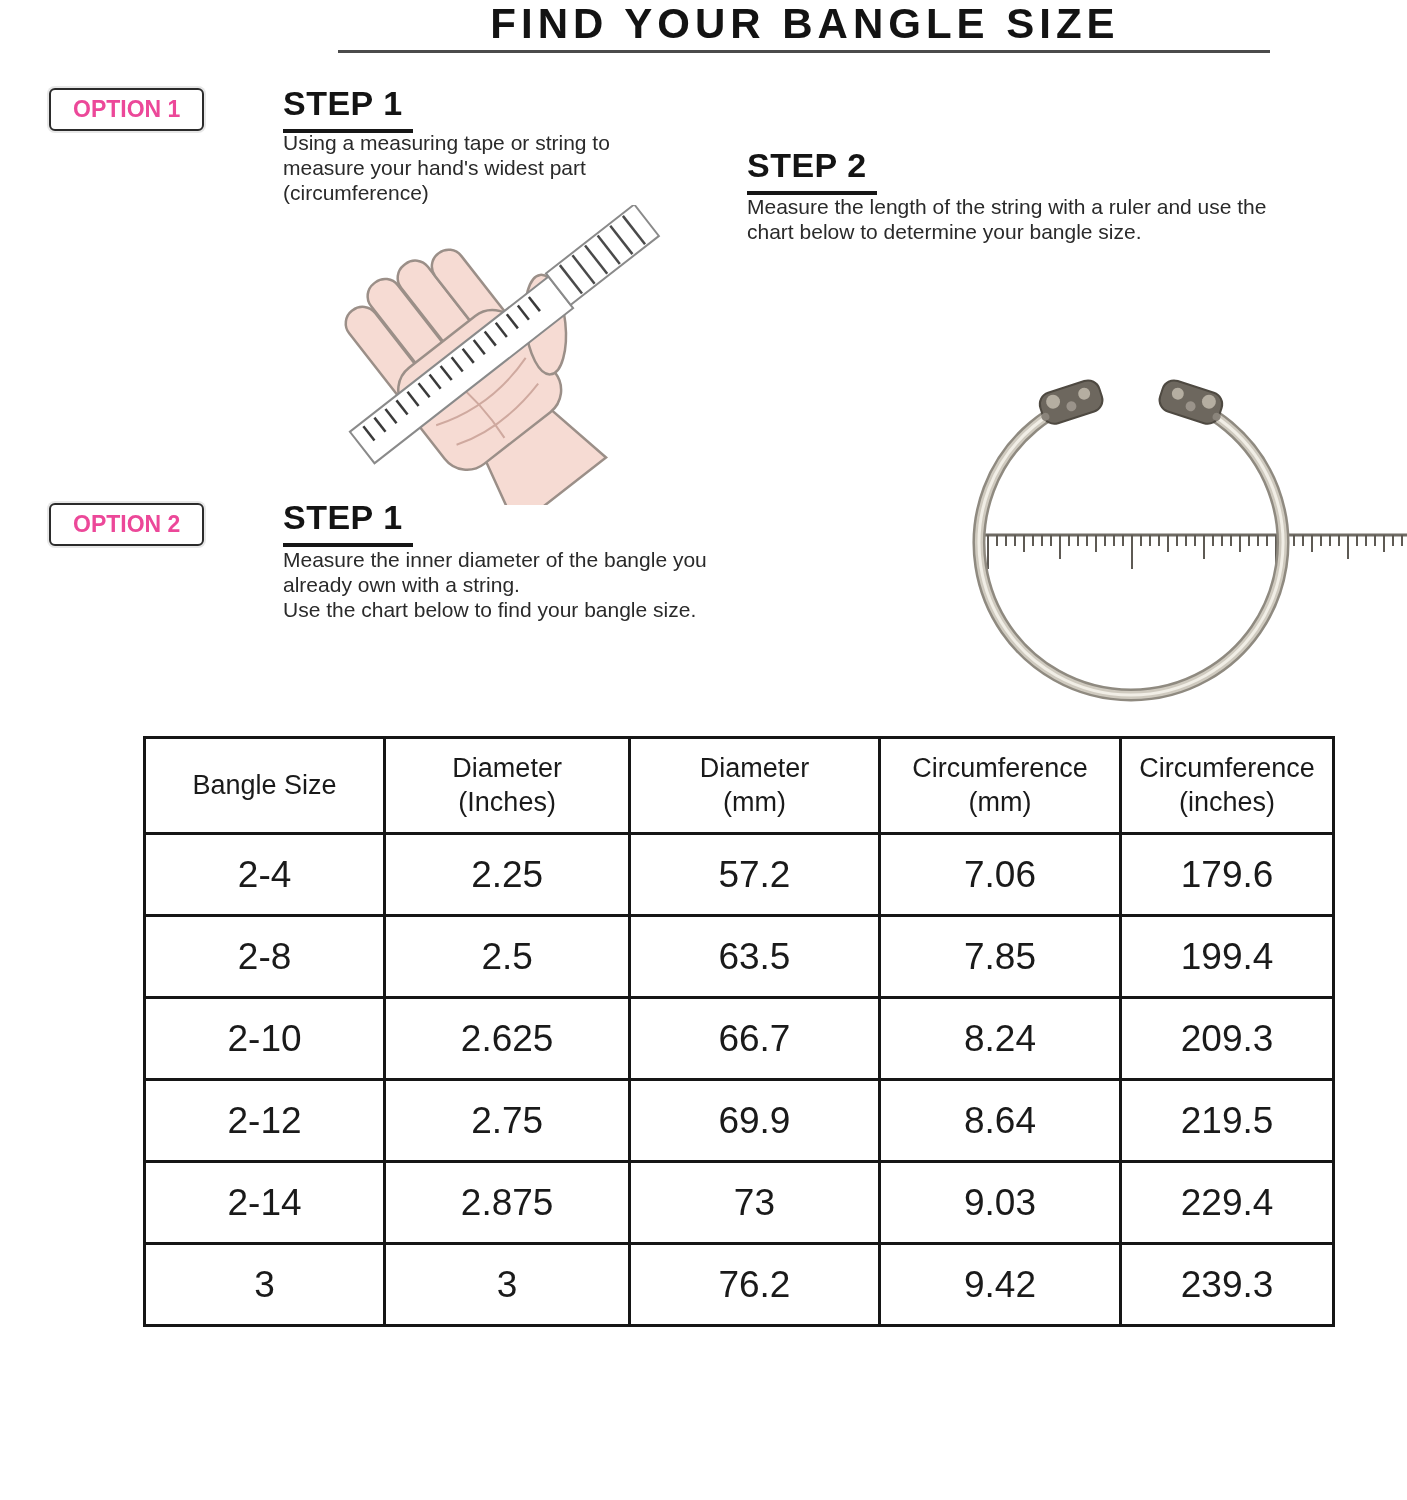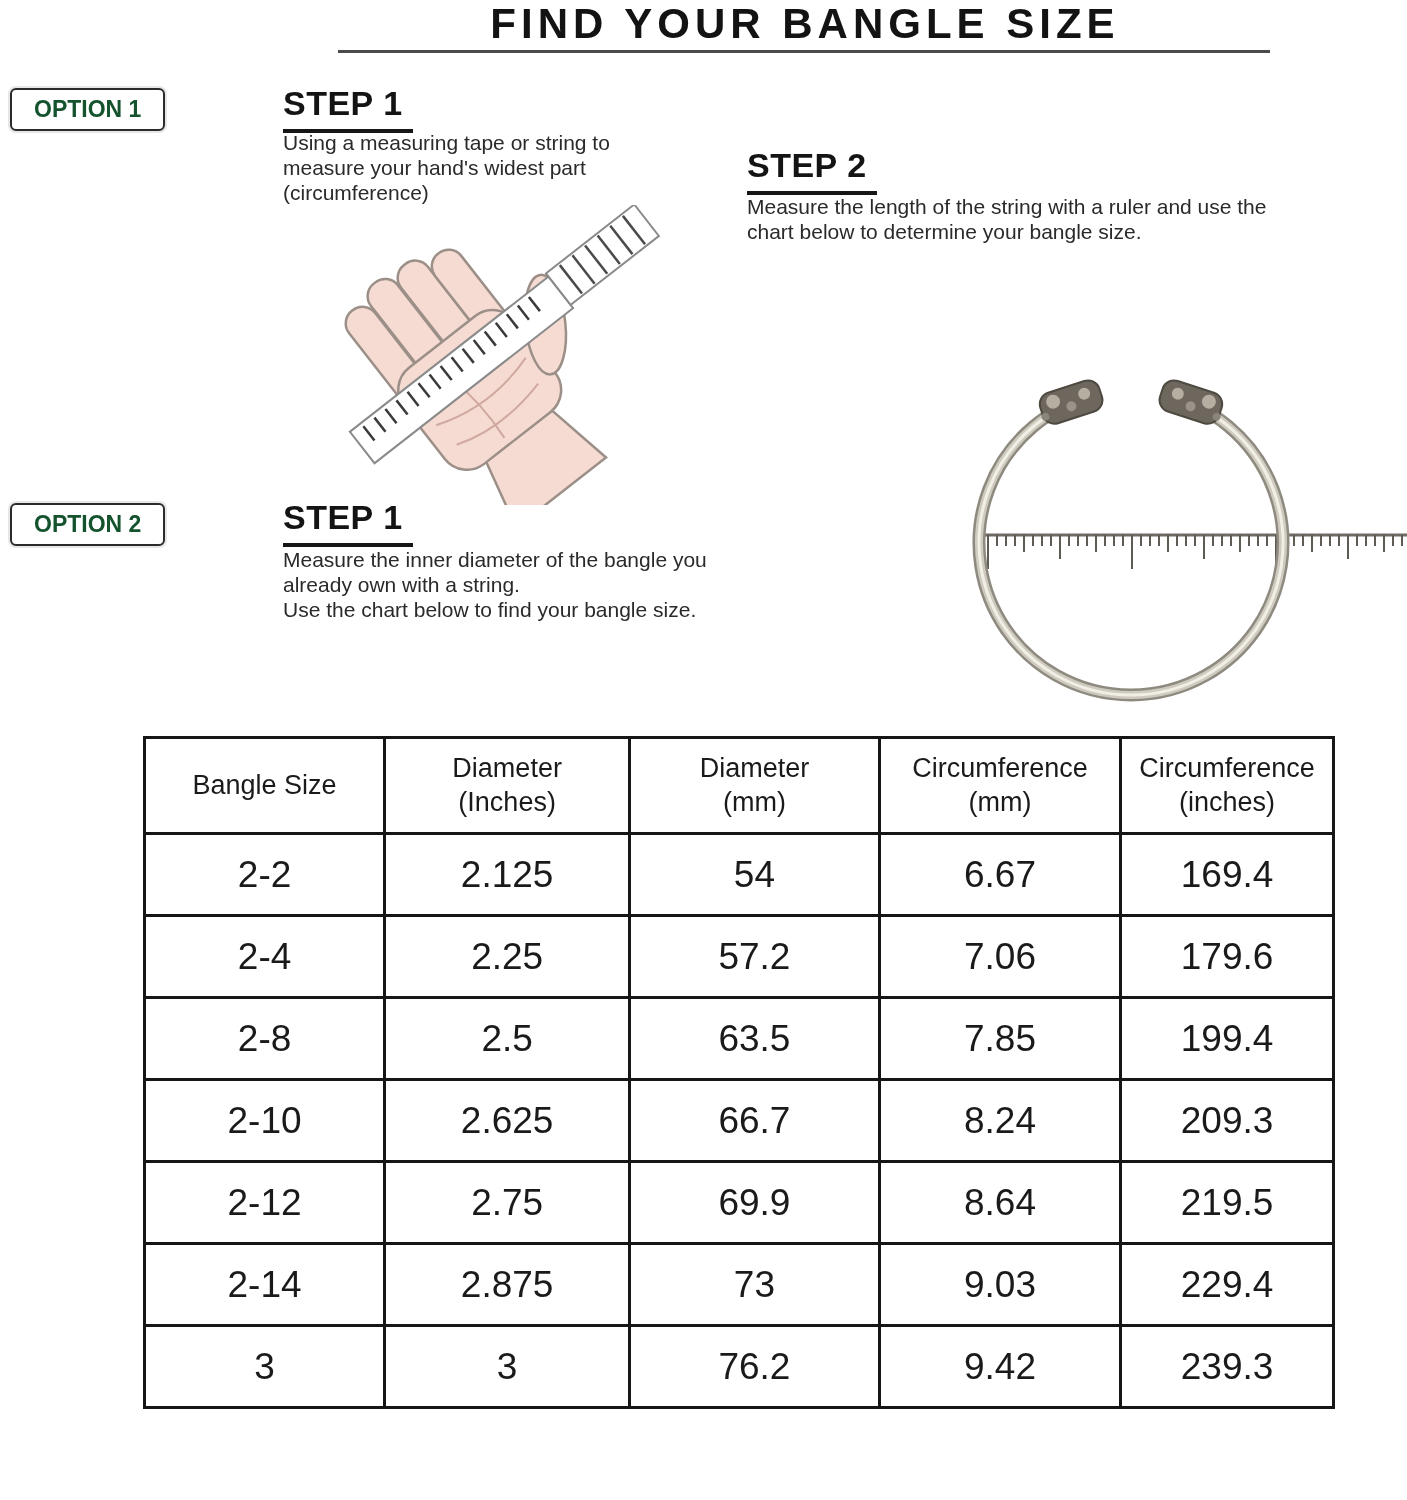--- a/index.html
+++ b/index.html
@@ -8,22 +8,23 @@
     font-family:"Liberation Sans", sans-serif;color:#1c1c1c;overflow:hidden;
   }
   .abs{position:absolute;}
   .page-title{
     left:330px;top:0px;width:950px;text-align:center;
     font-size:42px;font-weight:bold;letter-spacing:5px;color:#131313;margin:0;
   }
   .title-rule{left:338px;top:50px;width:932px;height:3px;background:#4b4b4b;}
   .badge{
     border:2px solid #2b2b2b;border-radius:6px;background:#fff;
-    padding:6px 22px;font-size:23px;font-weight:bold;color:#14532d;
+    padding:6px 22px;font-size:23px;font-weight:bold;color:#ec4899;
     box-shadow:0 0 0 2px rgba(160,160,160,0.25);
+    margin-left:39px;
   }
   .step-heading{
     display:inline-block;font-size:34px;font-weight:bold;color:#141414;
     border-bottom:4px solid #161616;padding:0 10px 6px 0;letter-spacing:0.5px;
   }
   .body-text{
     font-size:21px;line-height:25px;color:#2a2a2a;
   }
   .pre{white-space:pre-line;}
   table.size-table{
@@ -222,27 +223,20 @@
         <th>Diameter
 (mm)</th>
         <th>Circumference
 (mm)</th>
         <th>Circumference
 (inches)</th>
       </tr>
     </thead>
     <tbody>
       <tr>
-        <td>2-2</td>
-        <td>2.125</td>
-        <td>54</td>
-        <td>6.67</td>
-        <td>169.4</td>
-      </tr>
-      <tr>
         <td>2-4</td>
         <td>2.25</td>
         <td>57.2</td>
         <td>7.06</td>
         <td>179.6</td>
       </tr>
       <tr>
         <td>2-8</td>
         <td>2.5</td>
         <td>63.5</td>

